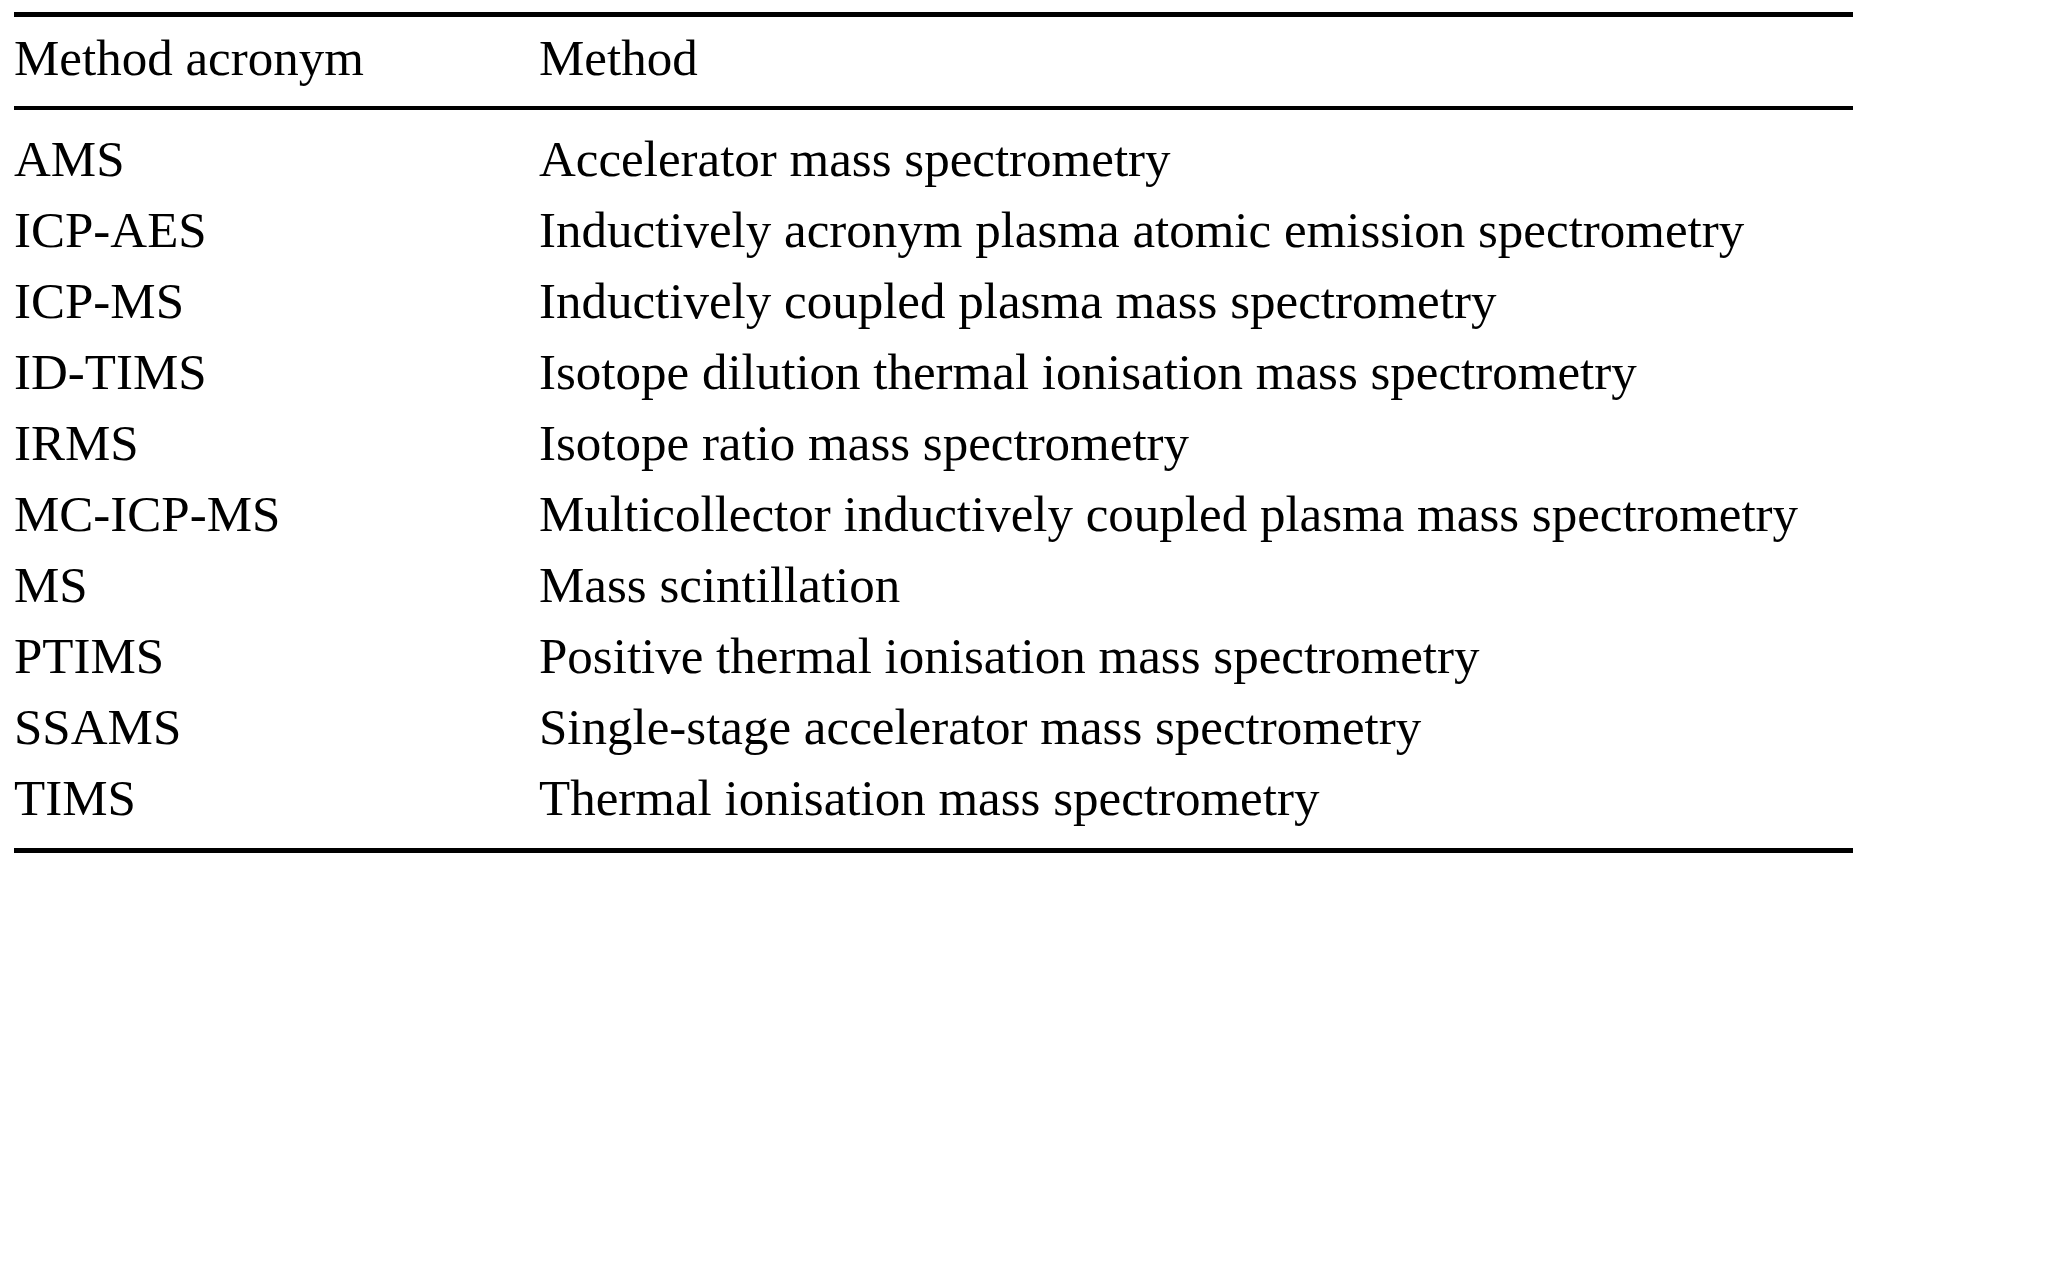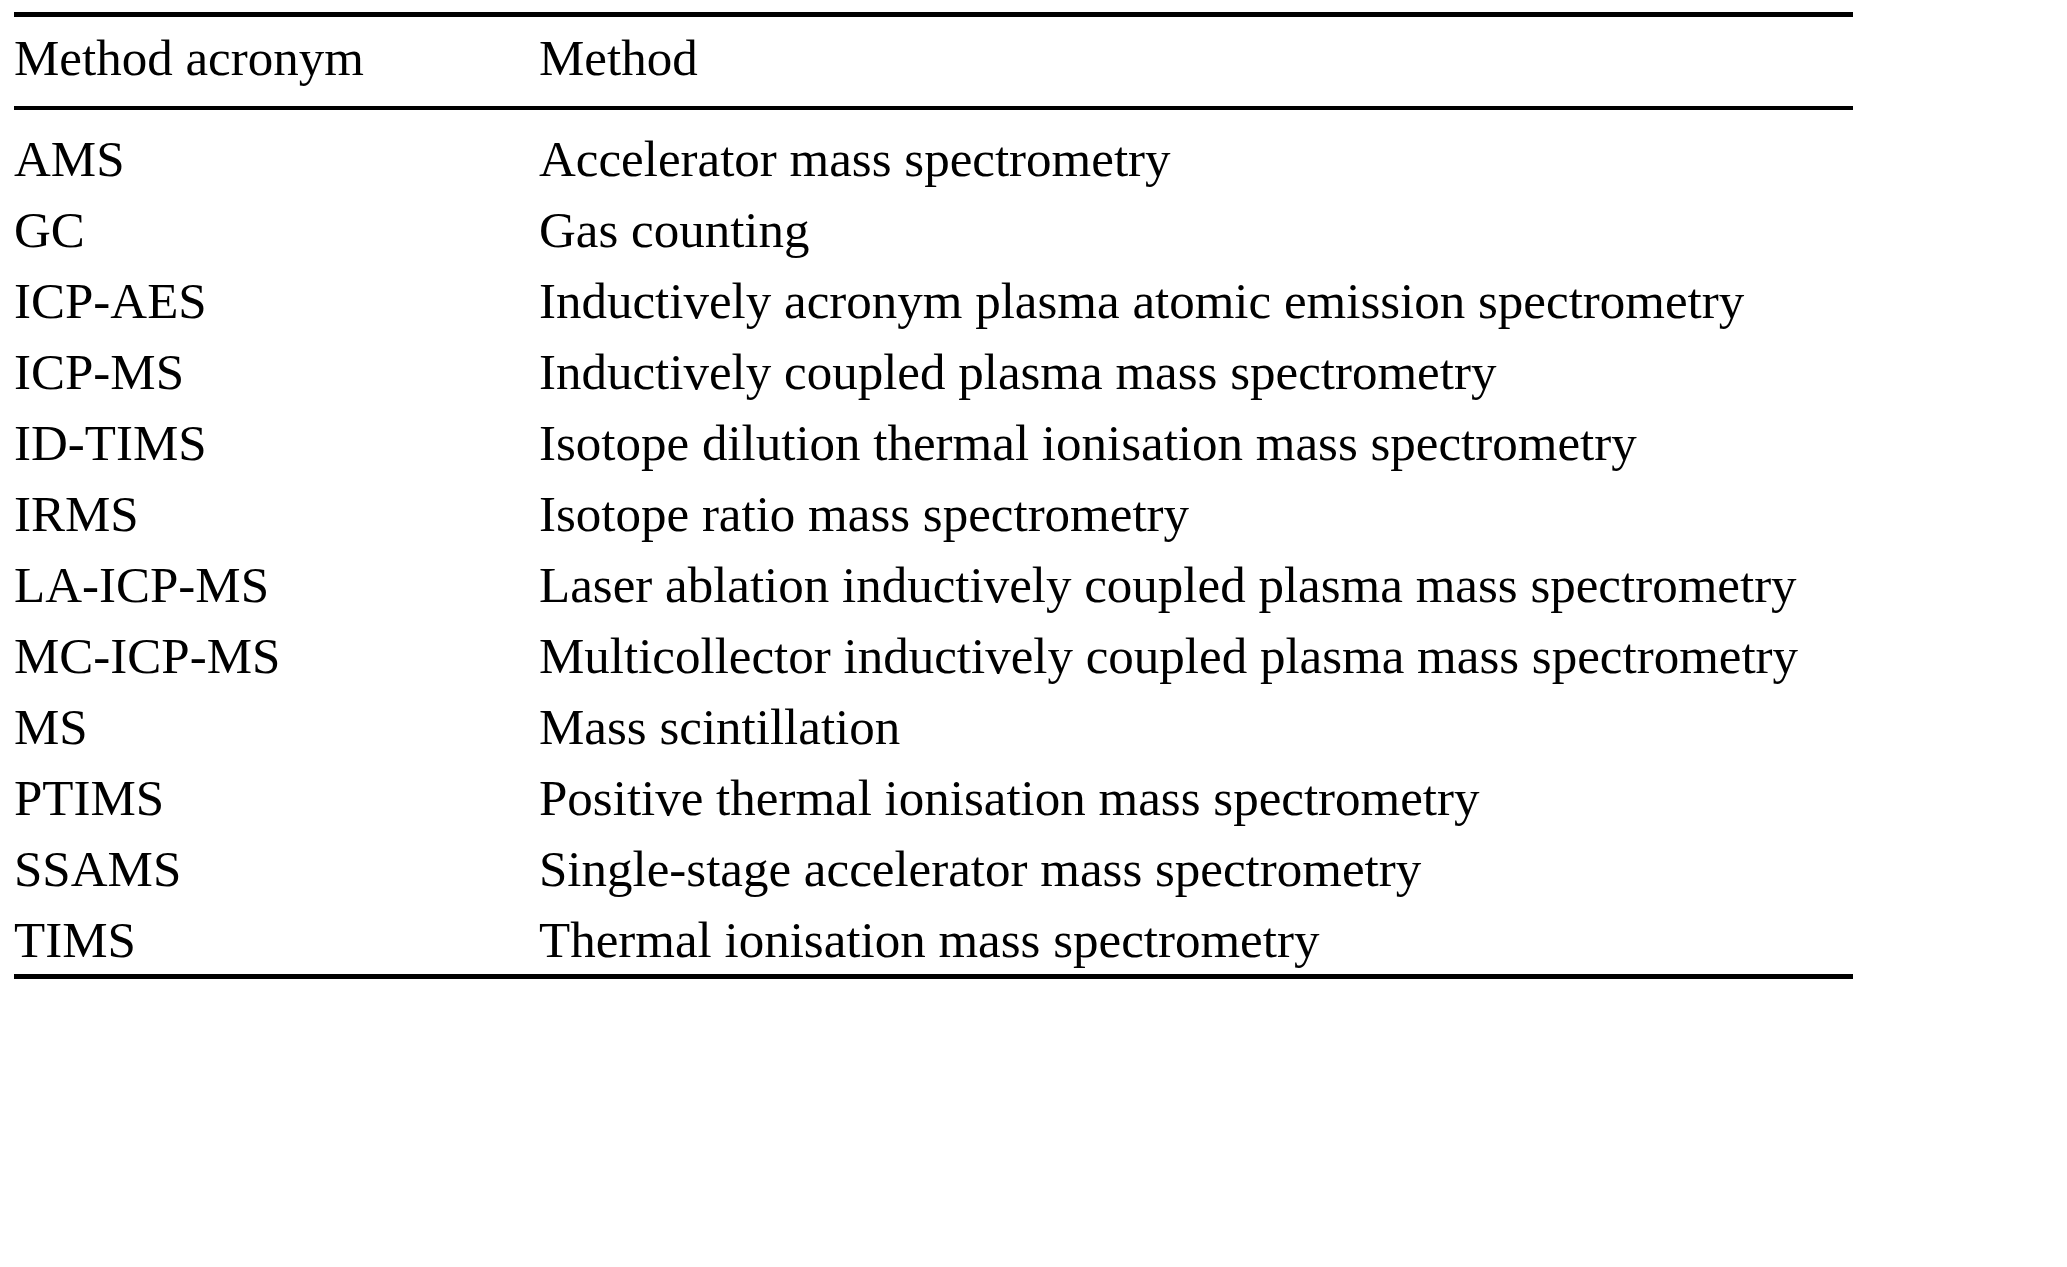--- a/index.html
+++ b/index.html
@@ -55,21 +55,21 @@
   }
   tbody tr.data-row td {
     font-size: 51px;
     line-height: 1.0;
     padding: 10px 0 10px 0;
     vertical-align: top;
     white-space: nowrap;
     margin-top: 40px;
   }
   tbody tr.data-row:first-child td { padding-top: 24px; }
-  tbody tr.data-row:last-child td  { padding-bottom: 8px; }
+  tbody tr.data-row:last-child td  { padding-bottom: 24px; }
 
   td.acronym-cell, th.acronym-head { padding-right: 18px; }
   td.method-cell,  th.method-head  { padding-left: 0; }
 </style>
 </head>
 <body>
 
 <div class="table-wrap">
 
   <div class="rule-top"></div>
@@ -93,42 +93,34 @@
     <colgroup>
       <col class="col-acronym">
       <col class="col-method">
     </colgroup>
     <tbody>
       <tr class="data-row">
         <td class="acronym-cell">AMS</td>
         <td class="method-cell">Accelerator mass spectrometry</td>
       </tr>
       <tr class="data-row">
-        <td class="acronym-cell">GC</td>
-        <td class="method-cell">Gas counting</td>
-      </tr>
-      <tr class="data-row">
         <td class="acronym-cell">ICP-AES</td>
         <td class="method-cell">Inductively acronym plasma atomic emission spectrometry</td>
       </tr>
       <tr class="data-row">
         <td class="acronym-cell">ICP-MS</td>
         <td class="method-cell">Inductively coupled plasma mass spectrometry</td>
       </tr>
       <tr class="data-row">
         <td class="acronym-cell">ID-TIMS</td>
         <td class="method-cell">Isotope dilution thermal ionisation mass spectrometry</td>
       </tr>
       <tr class="data-row">
         <td class="acronym-cell">IRMS</td>
         <td class="method-cell">Isotope ratio mass spectrometry</td>
-      </tr>
-      <tr class="data-row">
-        <td class="acronym-cell">LA-ICP-MS</td>
-        <td class="method-cell">Laser ablation inductively coupled plasma mass spectrometry</td>
       </tr>
       <tr class="data-row">
         <td class="acronym-cell">MC-ICP-MS</td>
         <td class="method-cell">Multicollector inductively coupled plasma mass spectrometry</td>
       </tr>
       <tr class="data-row">
         <td class="acronym-cell">MS</td>
         <td class="method-cell">Mass scintillation</td>
       </tr>
       <tr class="data-row">

